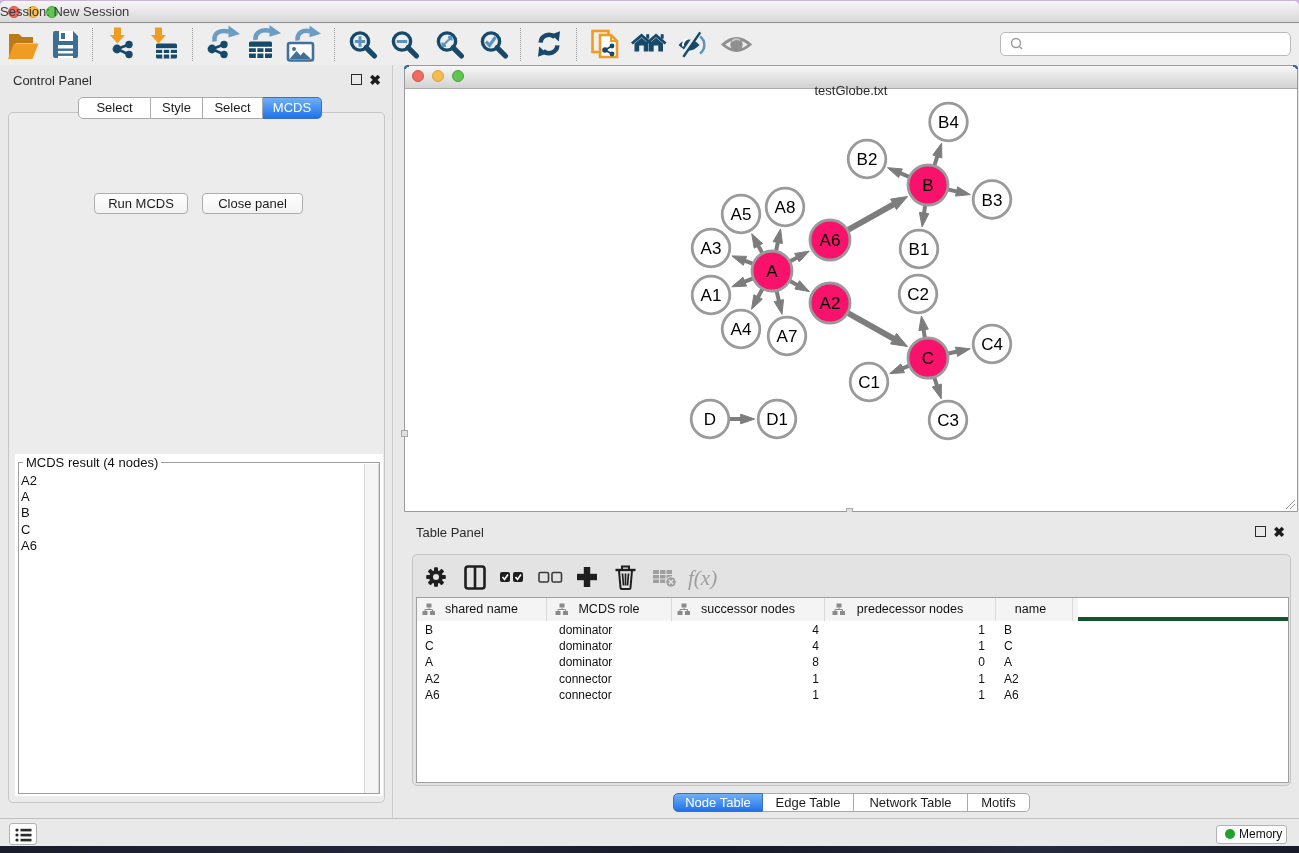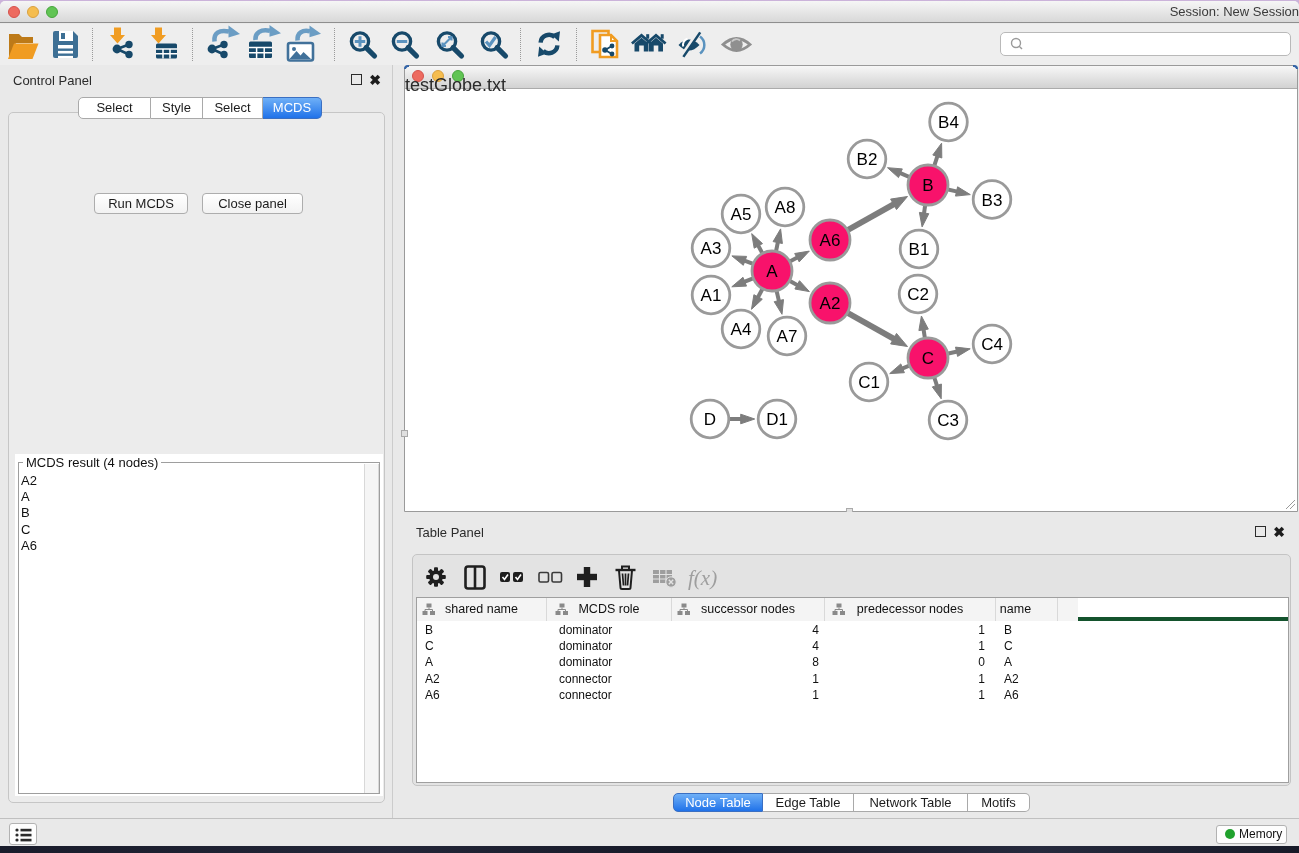--- a/index.html
+++ b/index.html
@@ -6,21 +6,21 @@
 html,body { width:1299px; height:853px; overflow:hidden; }
 body { font-family:"Liberation Sans", sans-serif; background:#cbb3da; position:relative; }
 #desktop-bottom { position:absolute; left:0; top:846px; width:1299px; height:7px;
   background:linear-gradient(90deg,#191c2b 0%,#232638 30%,#151826 55%,#262a3d 80%,#171a28 100%); }
 #app { position:absolute; left:0; top:1px; width:1299px; height:845px; background:#e9e9e9;
   border-radius:5px 5px 0 0; overflow:hidden; }
 #titlebar { position:absolute; left:0; top:0; width:1299px; height:22px;
   background:linear-gradient(#f6f6f6,#d8d8d8); border-bottom:1px solid #8e8e8e;
   border-radius:5px 5px 0 0; }
 .light { position:absolute; top:5px; width:12px; height:12px; border-radius:50%; }
-#titlebar .title { position:absolute; top:3px; left:0; width:100%; text-align:right;
+#titlebar .title { position:absolute; top:3px; left:0; width:100%; text-align:left;
   font-size:13px; color:#3a3a3a; }
 #toolbar { position:absolute; left:0; top:23px; width:1299px; height:41px; background:#eeeeee; }
 .tsep { position:absolute; top:4px; height:33px; width:0; border-left:1px dotted #9a9a9a; }
 #searchbox { position:absolute; left:1000px; top:8px; width:291px; height:24px; background:#fff;
   border:1px solid #b9b9b9; border-radius:5px; }
 
 #cp { position:absolute; left:0; top:64px; width:393px; height:754px; background:#e9e9e9;
   border-right:1px solid #cccccc; }
 #cp .ptitle { position:absolute; left:13px; top:8px; font-size:13px; color:#2b2b2b; }
 .winbtns { position:absolute; top:9px; }
@@ -51,21 +51,21 @@
 #mcds-scroll { position:absolute; right:4px; top:10px; width:15px; bottom:3px;
   background:#f5f5f5; border-left:1px solid #d8d8d8; border-right:1px solid #d8d8d8; }
 #list-btn { position:absolute; left:9px; top:4px; width:28px; height:22px; background:#fdfdfd;
   border:1px solid #b2b2b2; border-radius:3px; }
 
 #netwin { position:absolute; left:404px; top:64px; width:894px; height:447px;
   background:#fff; border:1px solid #9a9a9a; border-radius:4px 4px 0 0; }
 #nw-title { position:absolute; left:0; top:0; width:100%; height:23px;
   background:linear-gradient(#f7f7f7,#d2d2d2); border-bottom:1px solid #ababab;
   border-radius:4px 4px 0 0; }
-#nw-title .title { position:absolute; top:9px; width:100%; text-align:left; font-size:18px; color:#2b2b2b; }
+#nw-title .title { position:absolute; top:17px; width:100%; text-align:center; font-size:13px; color:#2b2b2b; }
 #nw-resize { position:absolute; right:2px; bottom:2px; width:11px; height:11px; }
 
 #tablepanel { position:absolute; left:394px; top:511px; width:905px; height:307px; background:#e9e9e9; }
 #tp-box { position:absolute; left:18px; top:42px; width:879px; height:232px;
   background:#e3e3e3; border:1px solid #c4c4c4; border-radius:5px; }
 #tp-table { position:absolute; left:3px; top:42px; width:873px; height:186px; background:#fff;
   border:1px solid #9f9f9f; }
 #tp-header { position:absolute; left:0; top:0; width:100%; height:23px; background:transparent;
   border-bottom:4px solid #14532d; font-size:12.5px; color:#111; }
 #tp-header .hbg { position:absolute; left:0; top:0; width:661px; height:23px; background:#f4f4f4; }
@@ -388,21 +388,21 @@
                 <path d="M7,4.5 v2 M3,8 v-1.5 h7.5 V8" stroke="#8a8a8a" stroke-width="1" fill="none"></path>
               </svg></div>
           <div class="col" style="left:408px;width:171px;">predecessor nodes<svg width="14" height="13" style="position:absolute;left:7px;top:5px;">
                 <g fill="#8a8a8a">
                   <rect x="4.5" y="0.5" width="5" height="4"></rect>
                   <rect x="0.5" y="8" width="5" height="4"></rect>
                   <rect x="8" y="8" width="5" height="4"></rect>
                 </g>
                 <path d="M7,4.5 v2 M3,8 v-1.5 h7.5 V8" stroke="#8a8a8a" stroke-width="1" fill="none"></path>
               </svg></div>
-          <div class="col" style="left:559px;width:82px;padding-right:2px;">name</div>
+          <div class="col" style="left:574px;width:82px;padding-right:2px;">name</div>
         </div>
         <div class="trow" style="top:24.0px;">
 <span style="left:8px;">B</span>
             <span style="left:142px;">dominator</span>
 <span style="left:354px;width:48px;text-align:right;">4</span>
             <span style="left:520px;width:48px;text-align:right;">1</span>
 <span style="left:587px;">B</span>
           </div>
 <div class="trow" style="top:40.2px;">
 <span style="left:8px;">C</span>

